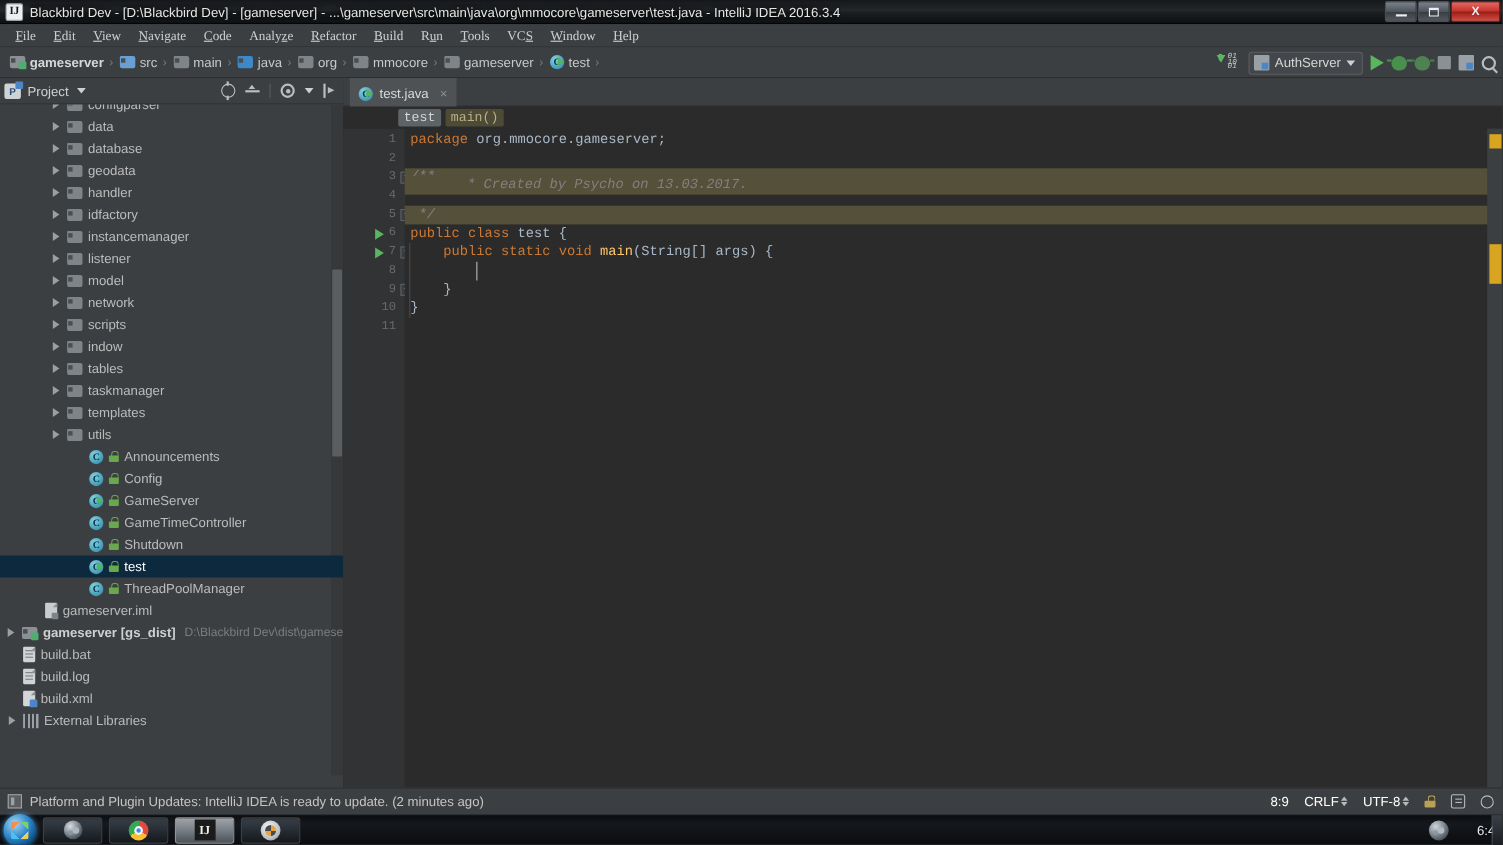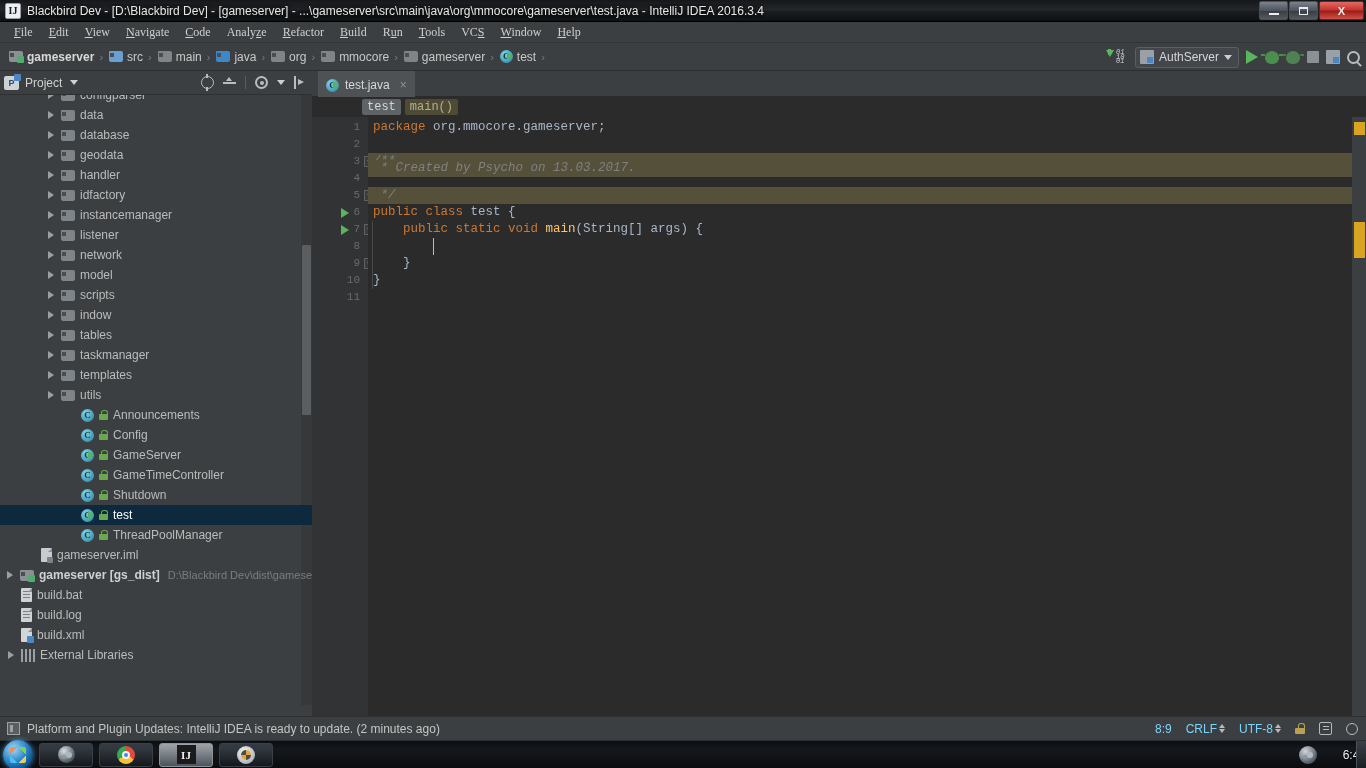--- a/index.html
+++ b/index.html
@@ -279,21 +279,21 @@
     background: #3c3f41; display: flex; align-items: center; padding-left: 7px;
     border-top: 1px solid #2e3032;
   }
   .sb-icon {
     width: 13px; height: 13px; border: 1px solid #9ca1a5; background: #5a5e61;
     position: relative;
   }
   .sb-icon::after{content:'';position:absolute;left:2px;top:2px;width:3px;height:7px;background:#9ca1a5;}
   .sb-msg { margin-left: 7px; font-size: 12px; color: #c4c4c4; }
   .sb-right { position: absolute; right: 8px; display: flex; align-items: center; gap: 14px; }
-  .sb-right .sb-item { font-size: 12px; color: #7dd3fc; display:flex; align-items:center; gap:2px;text-align:right; }
+  .sb-right .sb-item { font-size: 12px; color: #ffffff; display:flex; align-items:center; gap:2px;text-align:right; }
   .ud { display:inline-block; width:0;height:0;border-left:3px solid transparent;border-right:3px solid transparent; }
   .ud.up{ border-bottom:4px solid #b6babd; margin-bottom:1px;}
   .ud.dn{ border-top:4px solid #b6babd;}
   .updown { display:flex; flex-direction:column; }
   .sb-lock { width:10px;height:11px;position:relative; }
   .sb-lock::before{content:'';position:absolute;bottom:0;left:0;width:10px;height:6px;background:#b9a055;border-radius:1px;}
   .sb-lock::after{content:'';position:absolute;top:0;left:2.5px;width:5px;height:5px;border:1.5px solid #b9a055;border-bottom:none;border-radius:3px 3px 0 0;}
   .sb-hier { width:13px;height:13px;border:1.5px solid #b6babd;border-radius:2px;position:relative;}
   .sb-hier::after{content:'';position:absolute;left:2.5px;top:2.5px;width:6px;height:1.5px;background:#b6babd;box-shadow:0 3px 0 #b6babd;}
   .sb-srch { width:12px;height:12px;border:1.5px solid #b6babd;border-radius:50%; }
@@ -520,28 +520,28 @@
           <span class="arrow-r"></span>
           <span style="width:7px;display:inline-block"></span>
           <span class="ic ic-folder"></span>
           <span class="row-label">listener</span>
         </div>
         <div class="tree-row">
           <span style="display:inline-block;width:48px"></span>
           <span class="arrow-r"></span>
           <span style="width:7px;display:inline-block"></span>
           <span class="ic ic-folder"></span>
+          <span class="row-label">model</span>
+        </div>
+        <div class="tree-row">
+          <span style="display:inline-block;width:48px"></span>
+          <span class="arrow-r"></span>
+          <span style="width:7px;display:inline-block"></span>
+          <span class="ic ic-folder"></span>
           <span class="row-label">network</span>
-        </div>
-        <div class="tree-row">
-          <span style="display:inline-block;width:48px"></span>
-          <span class="arrow-r"></span>
-          <span style="width:7px;display:inline-block"></span>
-          <span class="ic ic-folder"></span>
-          <span class="row-label">model</span>
         </div>
         <div class="tree-row">
           <span style="display:inline-block;width:48px"></span>
           <span class="arrow-r"></span>
           <span style="width:7px;display:inline-block"></span>
           <span class="ic ic-folder"></span>
           <span class="row-label">scripts</span>
         </div>
         <div class="tree-row">
           <span style="display:inline-block;width:48px"></span>
@@ -705,21 +705,21 @@
           <div class="fold-bracket" style="top: 48px; height: 26px;"></div>
         </div>
     </div>
 
     <div class="code-area">
       <div class="indent-guide" style="top:0;height:0;"></div>
       <div id="code-rows">
           <div class="code-line" style="top: 2px;"><span class="pad" style="width:5px"></span><span class="kw">package </span><span class="plain">org.mmocore.gameserver;</span></div>
           <div class="code-line" style="top: 19px;"><span class="pad" style="width:5px"></span></div>
           <div class="code-line hl-comment-block" style="top: 36px; width: 988px;"><span class="pad" style="width:5px"></span><span class="cmt">/**</span></div>
-          <div class="code-line hl-comment-block" style="top: 43px; width: 988px;"><span class="pad" style="width:5px"></span><span class="cmt"> * Created by Psycho on 13.03.2017.</span></div>
+          <div class="code-line hl-comment-block" style="top: 43px; width: 988px; padding-left: 44px;"><span class="pad" style="width:5px"></span><span class="cmt"> * Created by Psycho on 13.03.2017.</span></div>
           <div class="code-line hl-comment-block" style="top: 70px; width: 988px;"><span class="pad" style="width:5px"></span><span class="cmt"> */</span></div>
           <div class="code-line" style="top: 87px;"><span class="pad" style="width:5px"></span><span class="kw">public class </span><span class="plain">test </span><span class="plain">{</span></div>
           <div class="code-line" style="top: 104px;"><span class="pad" style="width:5px"></span><span class="kw">    public static void </span><span class="fn">main</span><span class="plain">(String[] args) {</span></div>
           <div class="code-line" style="top: 121px;"><span class="pad" style="width:5px"></span></div>
           <div class="code-line" style="top: 138px;"><span class="pad" style="width:5px"></span><span class="plain">    }</span></div>
           <div class="code-line" style="top: 155px;"><span class="pad" style="width:5px"></span><span class="plain">}</span></div>
           <div class="code-line" style="top: 172px;"><span class="pad" style="width:5px"></span></div>
           <div class="caret-bar" style="top: 121px; left: 65.16px;"></div>
           <div class="indent-guide" style="top: 104px; height: 68px; left: 4px;"></div>
         </div>

